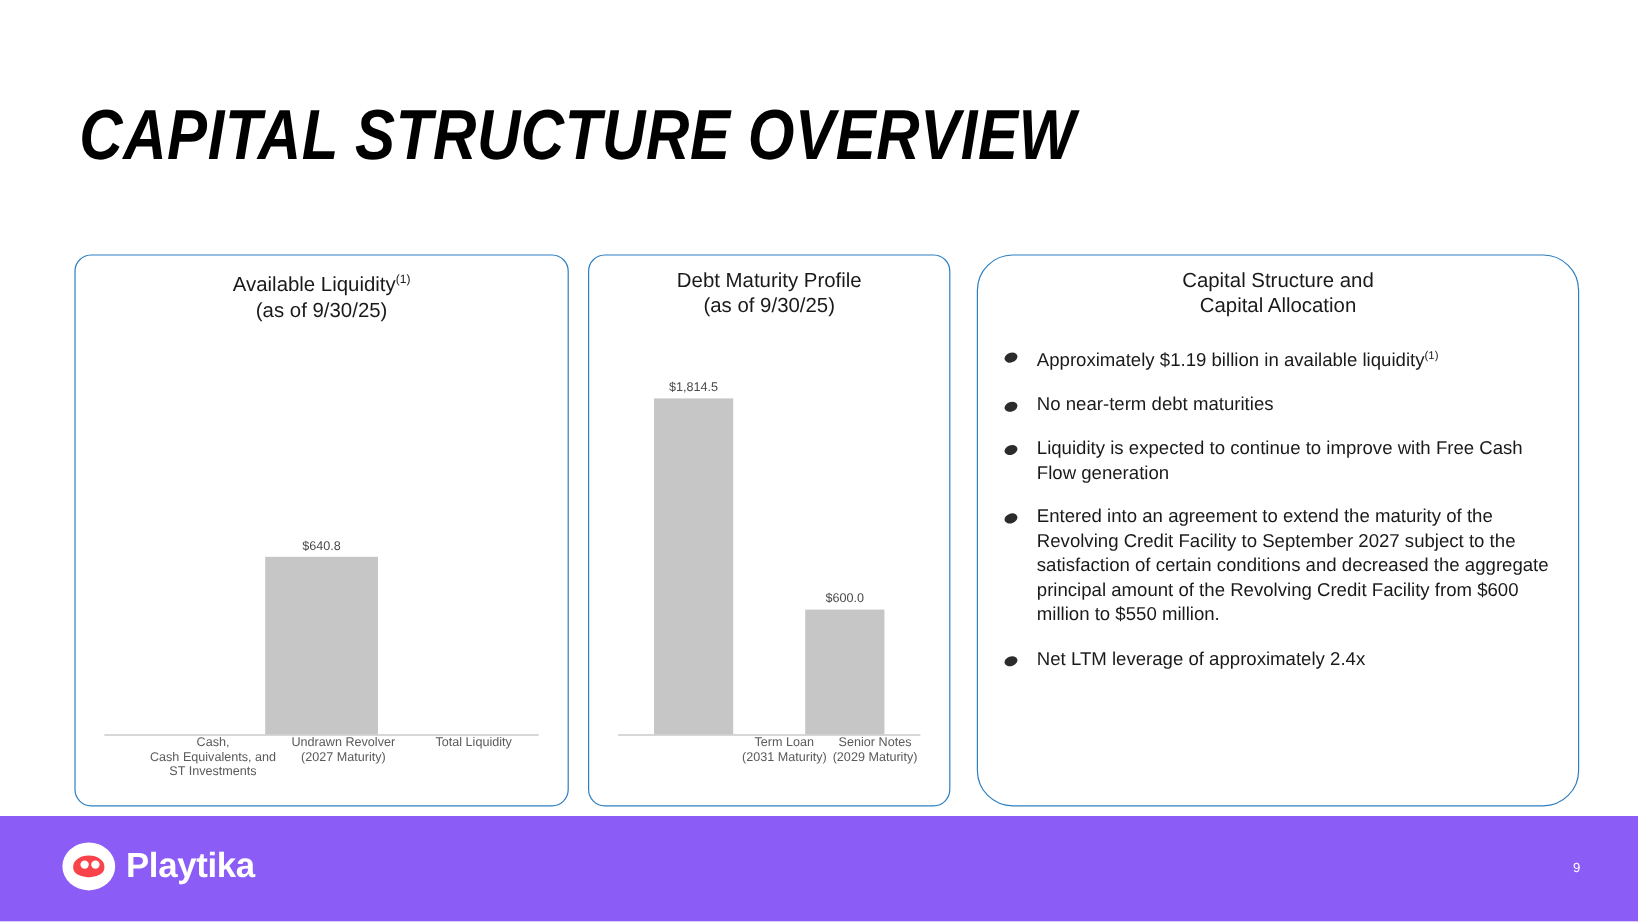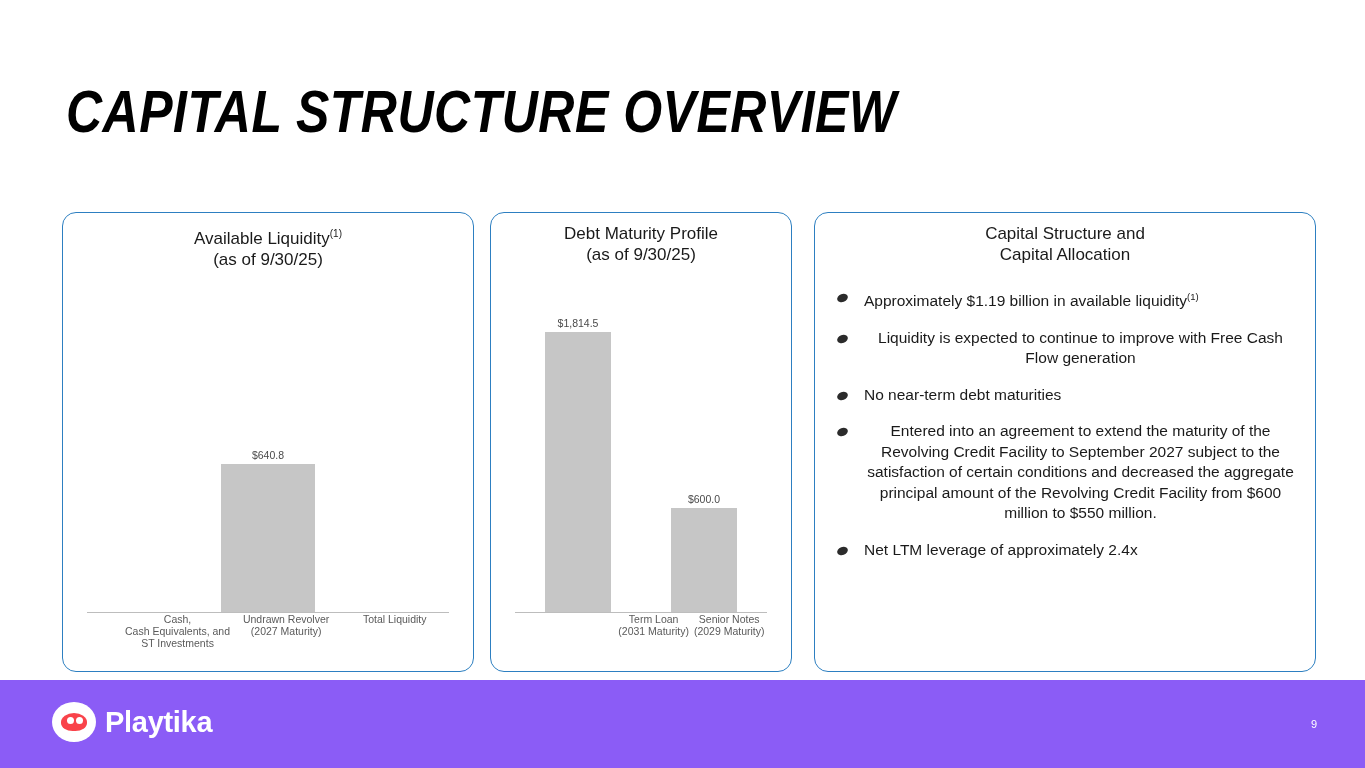--- a/index.html
+++ b/index.html
@@ -34,21 +34,21 @@
   
   .panel {
     position: absolute;
     border: 1.5px solid #2d7fc1;
     border-radius: 14px;
     background: #ffffff;
     box-sizing: border-box;
   }
   #panel-liquidity { left: 62px;  top: 212px; width: 412px; height: 460px; }
   #panel-maturity  { left: 490px; top: 212px; width: 302px; height: 460px; }
-  #panel-capital   { left: 814px; top: 212px; width: 502px; height: 460px; }
+  #panel-capital   { left: 814px; top: 212px; width: 502px; height: 460px; border-radius: 30px; }
 
   .panel-title {
     text-align: center;
     font-size: 17px;
     line-height: 21px;
     color: #1a1a1a;
     margin-top: 10px;
     font-weight: 400;
   }
   .panel-title .sup { font-size: 10px; vertical-align: super; }
@@ -132,21 +132,20 @@
     border-radius: 50% 50% 50% 50%;
     transform: rotate(-20deg);
     flex: 0 0 auto;
     margin-top: 7px;
     margin-right: 16px;
   }
   .bullet-text {
     font-size: 15.5px;
     line-height: 20.5px;
     color: #1a1a1a;
-    text-align: center;
   }
   .bullet-text .sup { font-size: 9.5px; vertical-align: super; }
 
   
   .footer {
     position: absolute;
     left: 0; right: 0; bottom: 0;
     height: 88px;
     background: #8b5cf6;
     color: #ffffff;
@@ -270,25 +269,25 @@
     <span>Capital Allocation</span>
   </div>
 
   <div class="bullets">
     <div class="bullet">
       <span class="bullet-dot"></span>
       <span class="bullet-text"><span>Approximately $1.19 billion in available liquidity</span><span class="sup">(1)</span></span>
     </div>
     <div class="bullet">
       <span class="bullet-dot"></span>
+      <span class="bullet-text">No near-term debt maturities</span>
+    </div>
+    <div class="bullet">
+      <span class="bullet-dot"></span>
       <span class="bullet-text">Liquidity is expected to continue to improve with Free Cash Flow generation</span>
-    </div>
-    <div class="bullet">
-      <span class="bullet-dot"></span>
-      <span class="bullet-text">No near-term debt maturities</span>
     </div>
     <div class="bullet">
       <span class="bullet-dot"></span>
       <span class="bullet-text">Entered into an agreement to extend the maturity of the Revolving Credit Facility to September 2027 subject to the satisfaction of certain conditions and decreased the aggregate principal amount of the Revolving Credit Facility from $600 million to $550 million.</span>
     </div>
     <div class="bullet">
       <span class="bullet-dot"></span>
       <span class="bullet-text">Net LTM leverage of approximately 2.4x</span>
     </div>
   </div>

